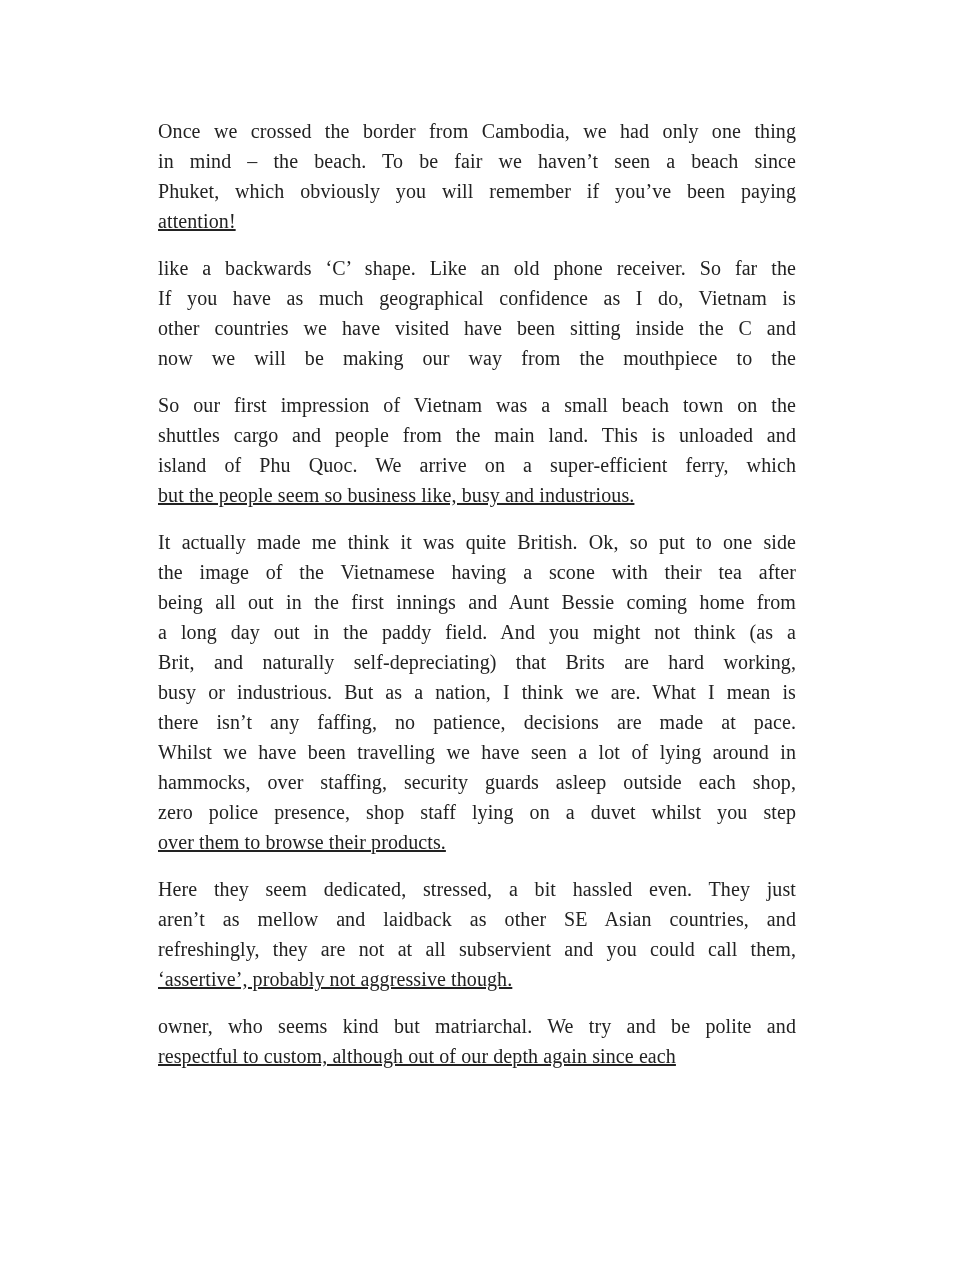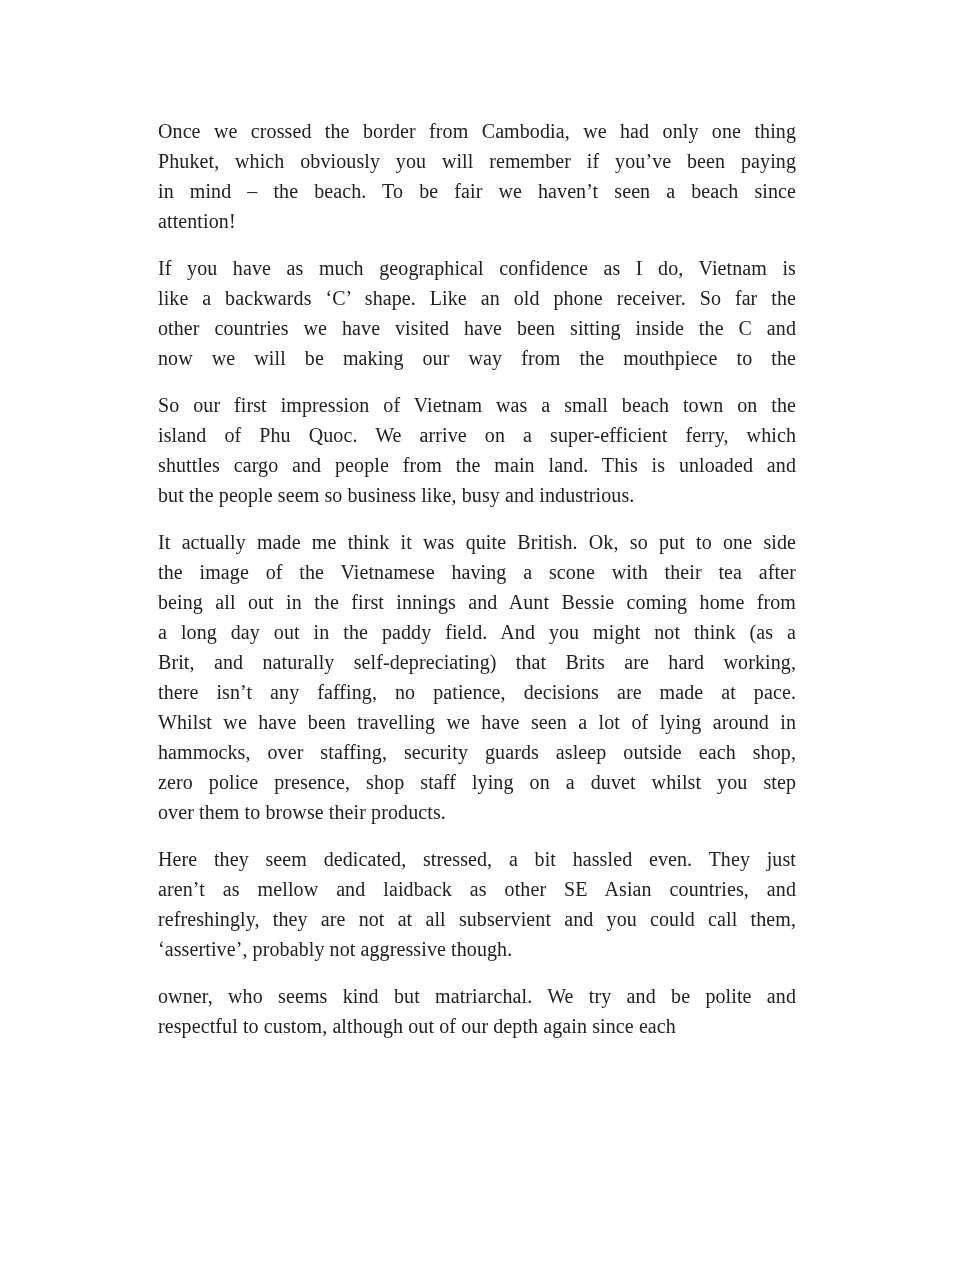--- a/index.html
+++ b/index.html
@@ -36,61 +36,63 @@
     font-size: 20px;
     line-height: 30px;
     white-space: nowrap;
     text-align: justify;
     text-align-last: justify;
     letter-spacing: 0.1px;
   }
   .line.last {
     text-align: right;
     text-align-last: left;
+    text-decoration: underline;
   }
   .page-number {
     position: absolute;
     left: 0;
     top: 1278px;
     width: 834px;
     text-align: center;
     font-size: 17px;
     line-height: 22px;
     color: #555555;
   }
 </style>
 </head>
 <body>
 
 <div class="sheet">
   <main class="text-block">
       <div class="para">
         <div class="line">Once we crossed the border from Cambodia, we had only one thing</div>
+        <div class="line">in mind – the beach. To be fair we haven’t seen a beach since</div>
         <div class="line">Phuket, which obviously you will remember if you’ve been paying</div>
-        <div class="line">in mind – the beach. To be fair we haven’t seen a beach since</div>
         <div class="line last">attention!</div>
       </div>
       <div class="para">
+        <div class="line">like a backwards ‘C’ shape. Like an old phone receiver. So far the</div>
         <div class="line">If you have as much geographical confidence as I do, Vietnam is</div>
-        <div class="line">like a backwards ‘C’ shape. Like an old phone receiver. So far the</div>
         <div class="line">other countries we have visited have been sitting inside the C and</div>
         <div class="line">now we will be making our way from the mouthpiece to the</div>
       </div>
       <div class="para">
         <div class="line">So our first impression of Vietnam was a small beach town on the</div>
+        <div class="line">shuttles cargo and people from the main land. This is unloaded and</div>
         <div class="line">island of Phu Quoc. We arrive on a super-efficient ferry, which</div>
-        <div class="line">shuttles cargo and people from the main land. This is unloaded and</div>
         <div class="line last">but the people seem so business like, busy and industrious.</div>
       </div>
       <div class="para">
         <div class="line">It actually made me think it was quite British. Ok, so put to one side</div>
         <div class="line">the image of the Vietnamese having a scone with their tea after</div>
         <div class="line">being all out in the first innings and Aunt Bessie coming home from</div>
         <div class="line">a long day out in the paddy field. And you might not think (as a</div>
         <div class="line">Brit, and naturally self-depreciating) that Brits are hard working,</div>
+        <div class="line">busy or industrious. But as a nation, I think we are. What I mean is</div>
         <div class="line">there isn’t any faffing, no patience, decisions are made at pace.</div>
         <div class="line">Whilst we have been travelling we have seen a lot of lying around in</div>
         <div class="line">hammocks, over staffing, security guards asleep outside each shop,</div>
         <div class="line">zero police presence, shop staff lying on a duvet whilst you step</div>
         <div class="line last">over them to browse their products.</div>
       </div>
       <div class="para">
         <div class="line">Here they seem dedicated, stressed, a bit hassled even. They just</div>
         <div class="line">aren’t as mellow and laidback as other SE Asian countries, and</div>
         <div class="line">refreshingly, they are not at all subservient and you could call them,</div>

